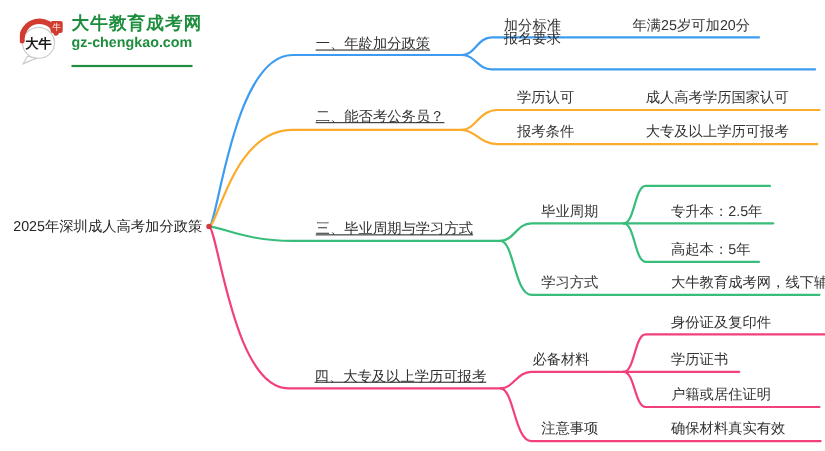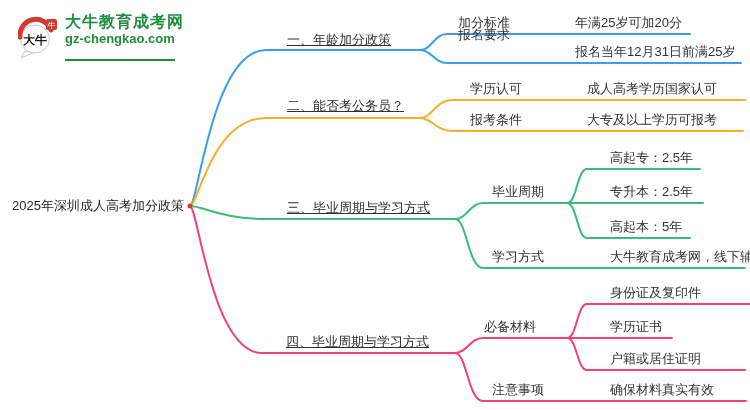--- a/index.html
+++ b/index.html
@@ -69,37 +69,35 @@
       <div class="logo-url">gz-chengkao.com</div>
     </div>
   </div>
 
   <div class="node root" style="left:12px;top:197px">2025年深圳成人高考加分政策</div>
 
   <div class="node branch-label" style="left:287px;top:32px">一、年龄加分政策</div>
   <div class="node" style="left:458px;top:15px">加分标准</div>
   <div class="node" style="left:575px;top:15px">年满25岁可加20分</div>
   <div class="node" style="left:458px;top:27px">报名要求</div>
-  <div class="node" style="left:575px;top:44px">报名当年12月31日前满25岁</div>
 
   <div class="node branch-label" style="left:287px;top:98px">二、能否考公务员？</div>
   <div class="node" style="left:470px;top:81px">学历认可</div>
   <div class="node" style="left:587px;top:81px">成人高考学历国家认可</div>
   <div class="node" style="left:470px;top:112px">报考条件</div>
   <div class="node branch-label" style="left:287px;top:200px">三、毕业周期与学习方式</div>
 
   <div class="node" style="left:587px;top:112px">大专及以上学历可报考</div>
   <div class="node" style="left:492px;top:184px">毕业周期</div>
-  <div class="node" style="left:610px;top:150px">高起专：2.5年</div>
   <div class="node" style="left:610px;top:184px">专升本：2.5年</div>
   <div class="node" style="left:610px;top:219px">高起本：5年</div>
   <div class="node" style="left:492px;top:249px">学习方式</div>
   <div class="node" style="left:610px;top:249px">大牛教育成考网，线下辅</div>
 
-  <div class="node branch-label" style="left:286px;top:334px">四、毕业周期与学习方式</div>
+  <div class="node branch-label" style="left:286px;top:334px">四、大专及以上学历可报考</div>
   <div class="node" style="left:484px;top:319px">必备材料</div>
   <div class="node" style="left:610px;top:285px">身份证及复印件</div>
   <div class="node" style="left:610px;top:319px">学历证书</div>
   <div class="node" style="left:610px;top:351px">户籍或居住证明</div>
   <div class="node" style="left:492px;top:382px">注意事项</div>
   <div class="node" style="left:610px;top:382px">确保材料真实有效</div>
 
 </div>
 
 </body></html>

